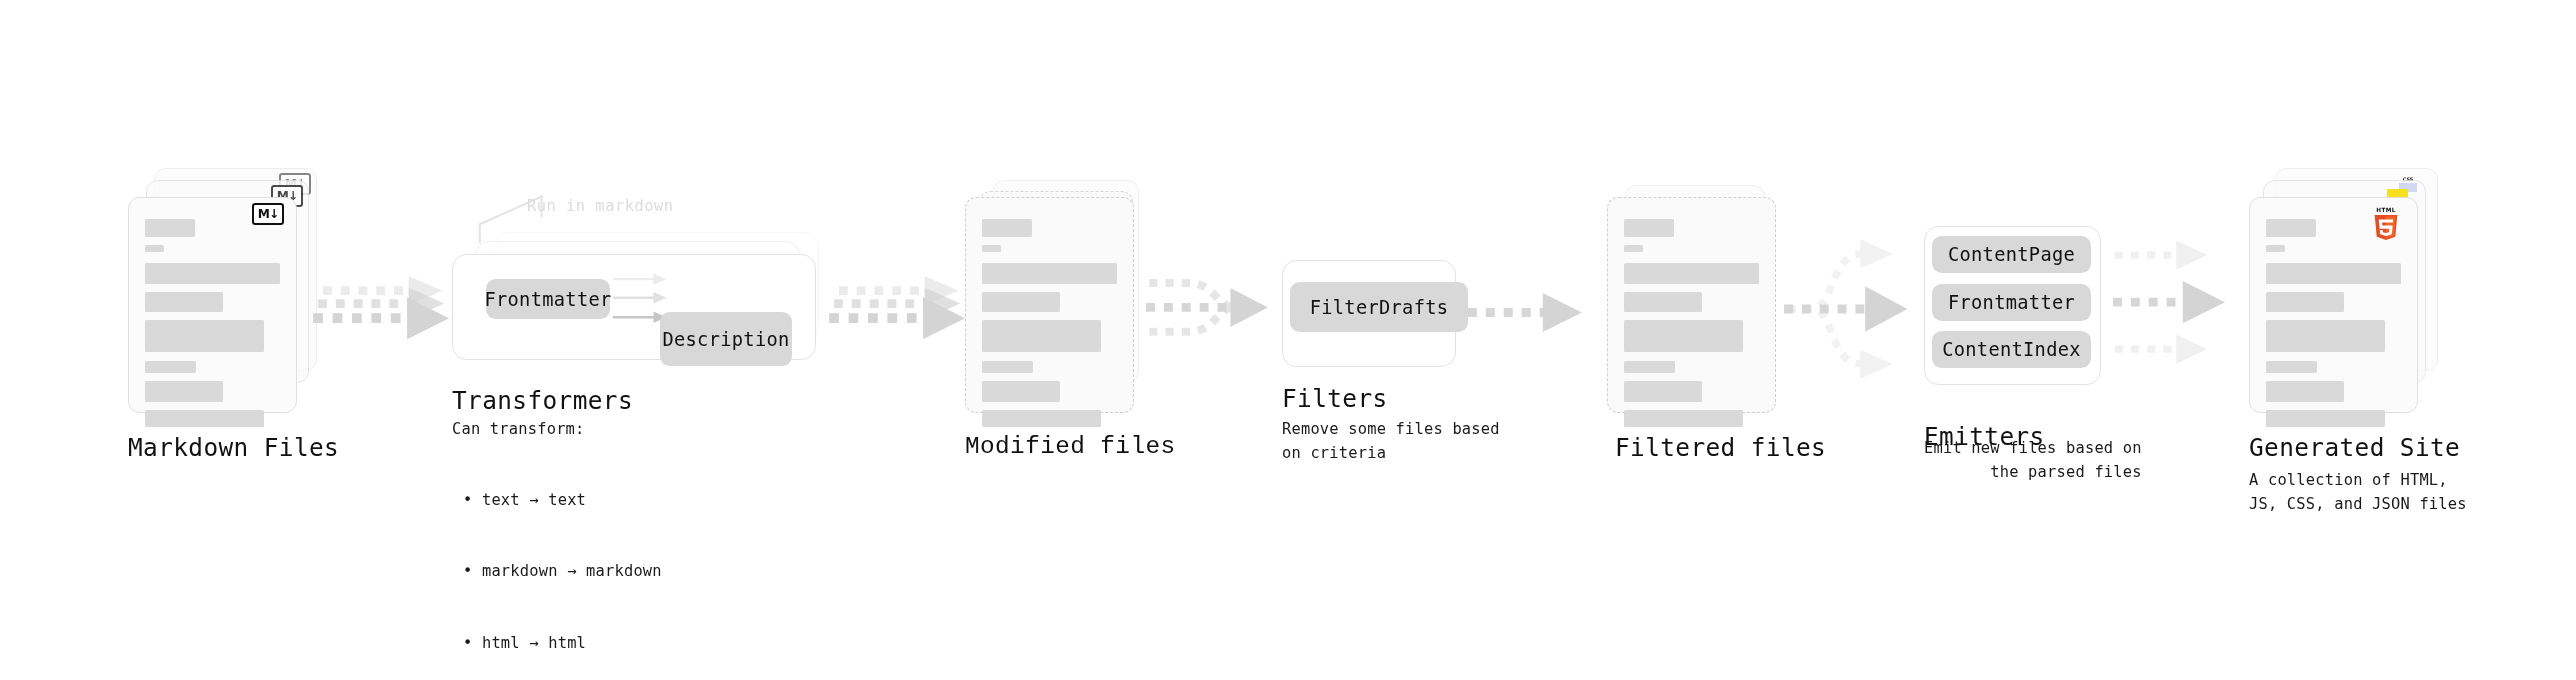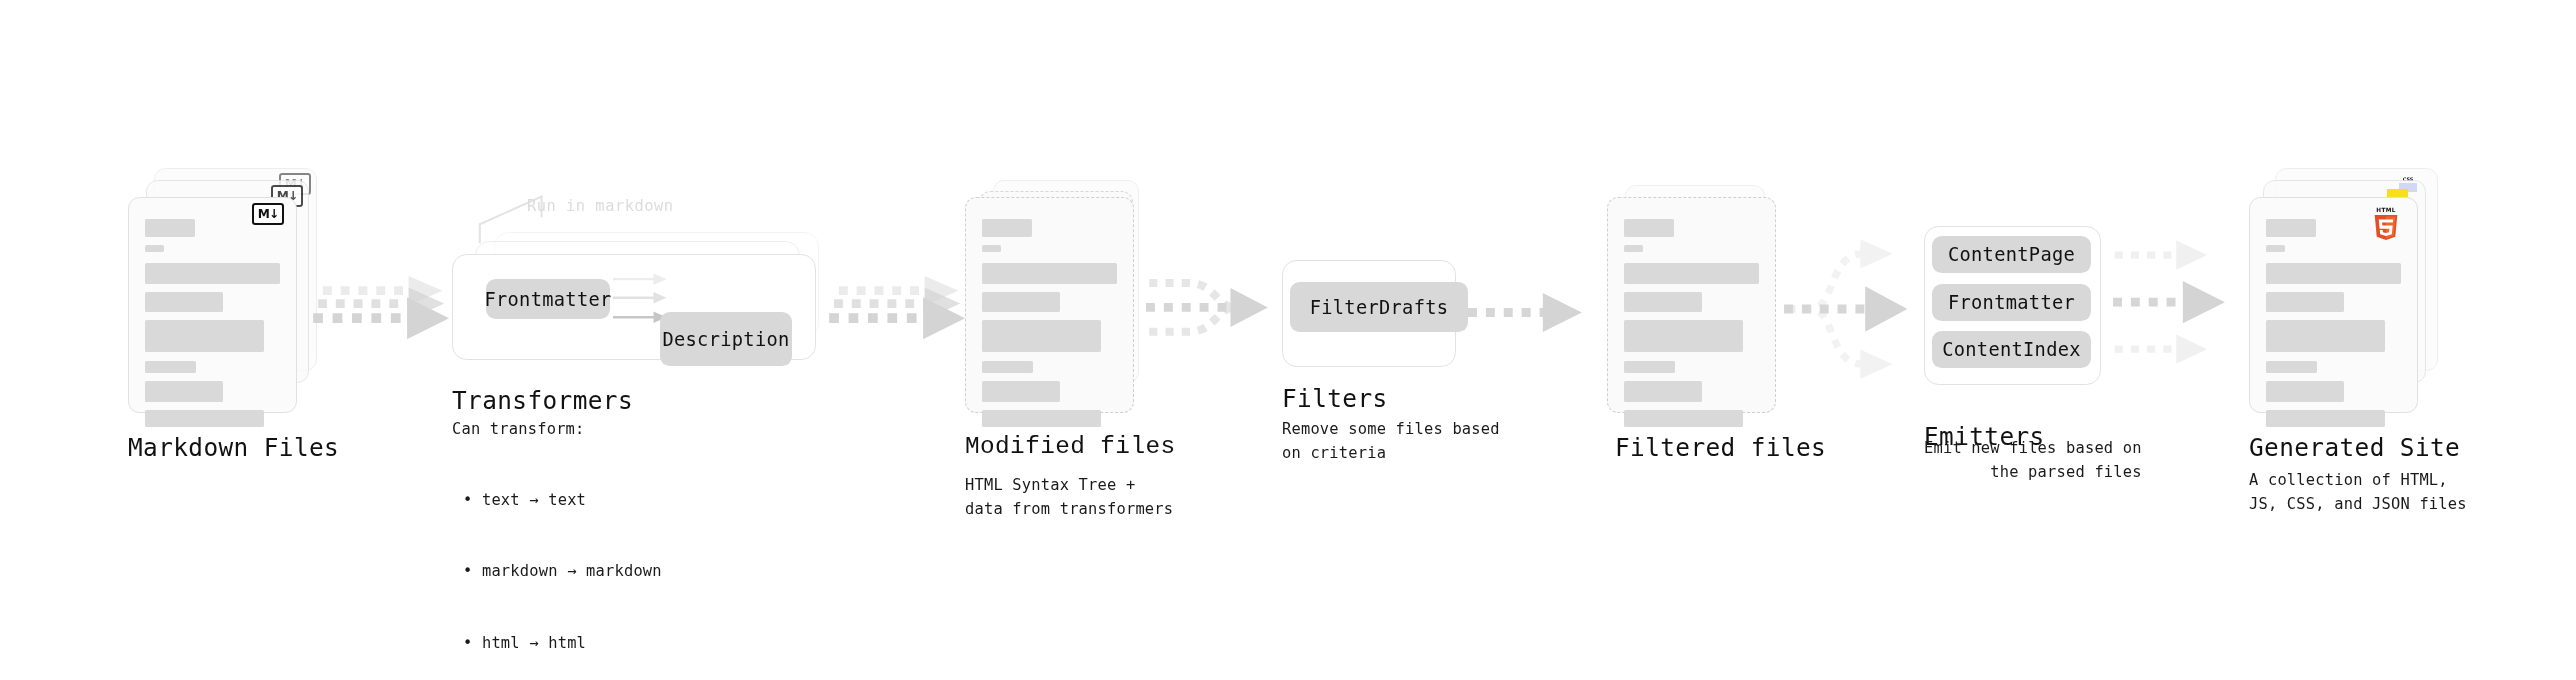--- a/index.html
+++ b/index.html
@@ -200,22 +200,20 @@
         <div class="bar" style="width:135px;height:21px;"></div>
         <div class="bar" style="width:78px;height:20.3px;"></div>
         <div class="bar" style="width:119px;height:32px;"></div>
         <div class="bar" style="width:51px;height:12.2px;"></div>
         <div class="bar" style="width:78px;height:21px;"></div>
         <div class="bar" style="width:119px;height:17px;"></div>
       </div>
     </div>
   </div>
   <div class="title" style="left:965px;top:433px;font-family:Liberation Mono, monospace;">Modified files</div>
-  <div class="subtitle" style="left:965px;top:474px;">HTML Syntax Tree +
-data from transformers</div>
 
   <svg style="left:1146px;top:260px;width:130px;height:98px;" viewBox="0 0 160 120">
     <path d="M4 28 L52 28 C86 28 86 58 110 58" fill="none" stroke="#e6e6e6" stroke-width="10" stroke-dasharray="10 10"></path>
     <path d="M4 88 L52 88 C86 88 86 58 110 58" fill="none" stroke="#e6e6e6" stroke-width="10" stroke-dasharray="10 10"></path>
     <line x1="0" y1="58" x2="108" y2="58" stroke="#d6d6d6" stroke-width="11" stroke-dasharray="11 11"></line>
     <polygon points="104,34 150,58 104,82" fill="#d4d4d4"></polygon>
   </svg>
 
   <div class="groupbox" style="left:1282px;top:260px;width:174px;height:107px;"></div>
   <div class="chip" style="left:1290px;top:282px;width:178px;height:50px;">FilterDrafts</div>

